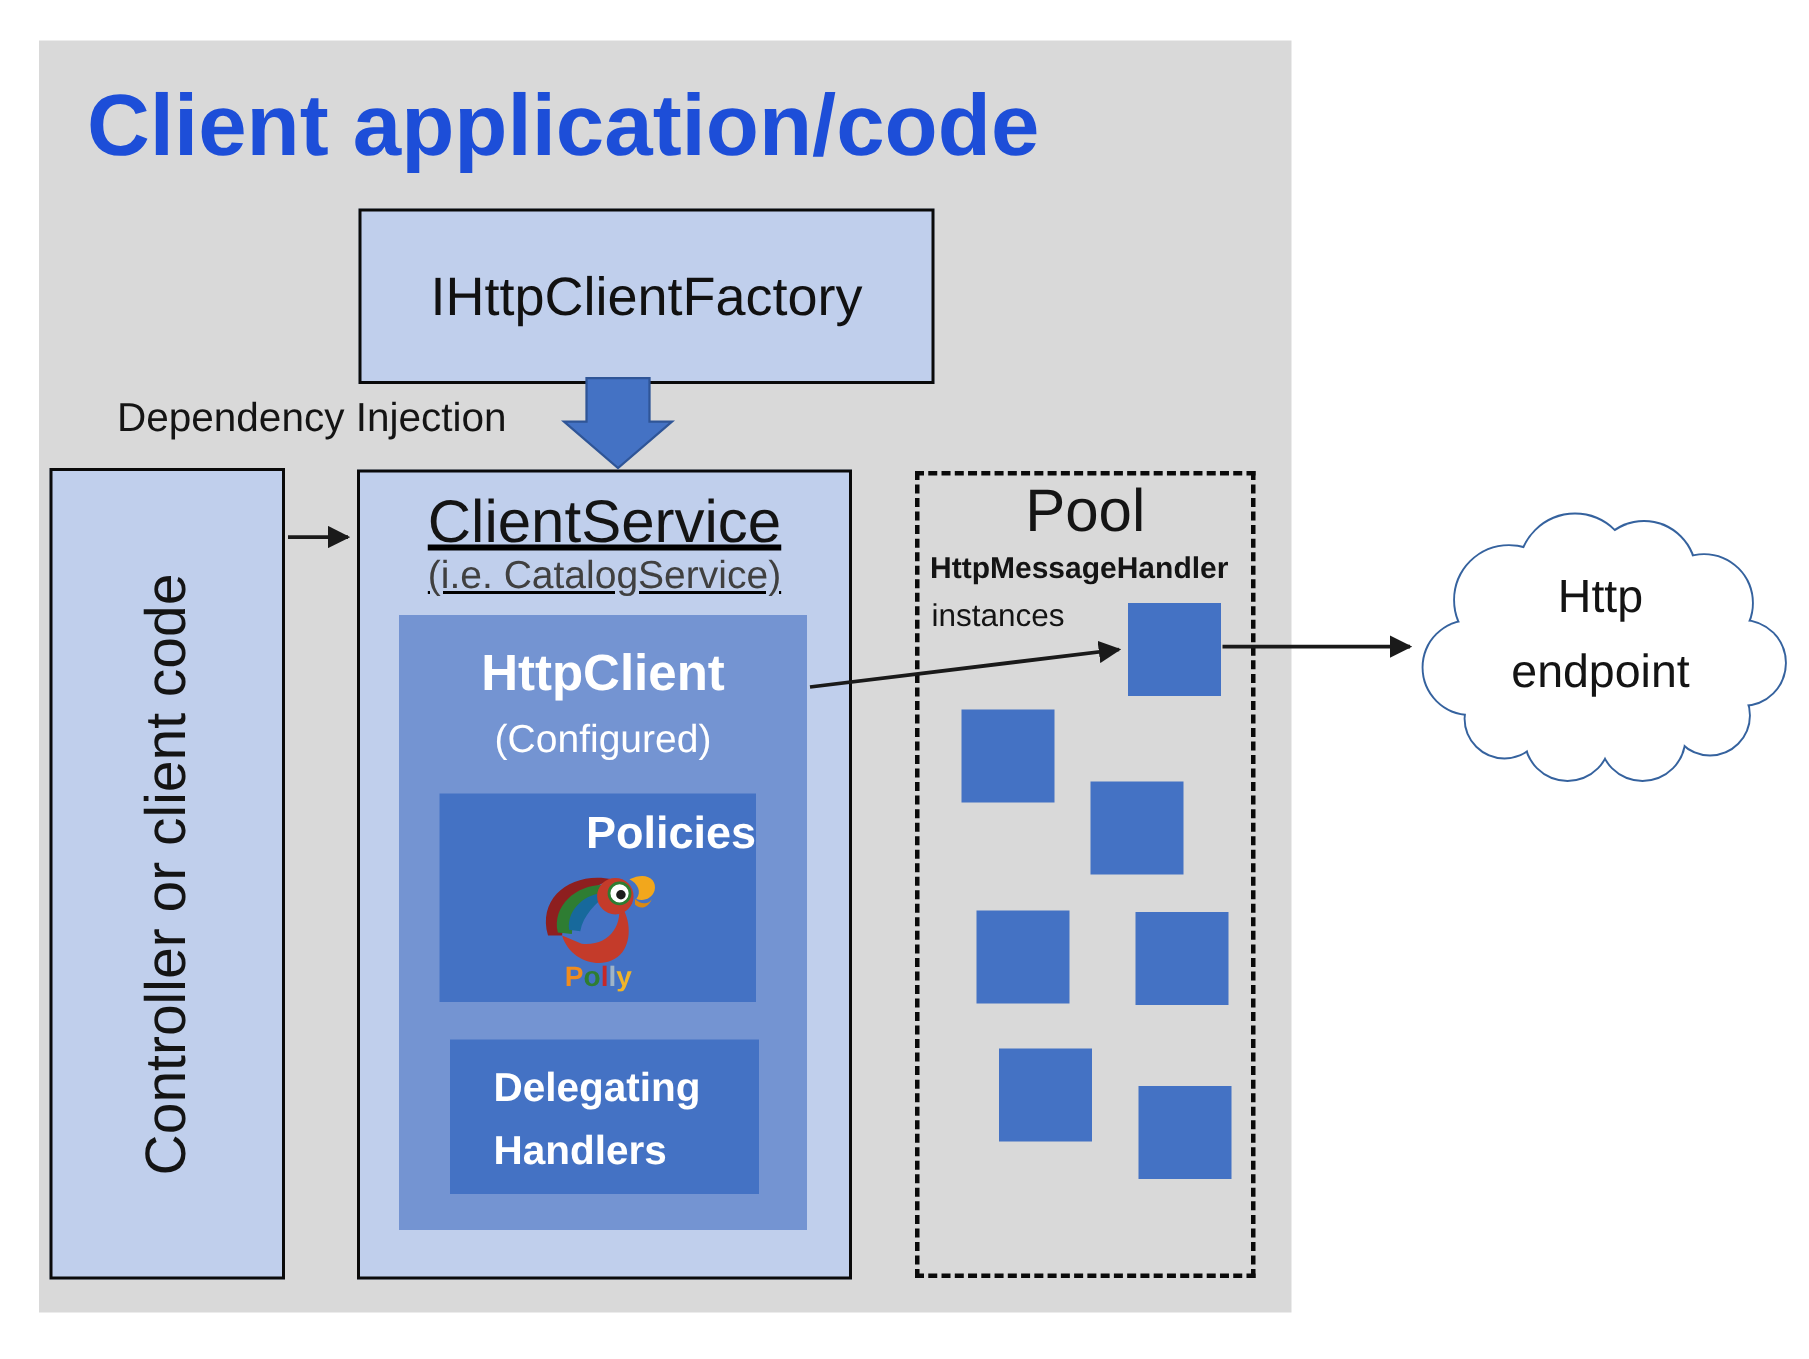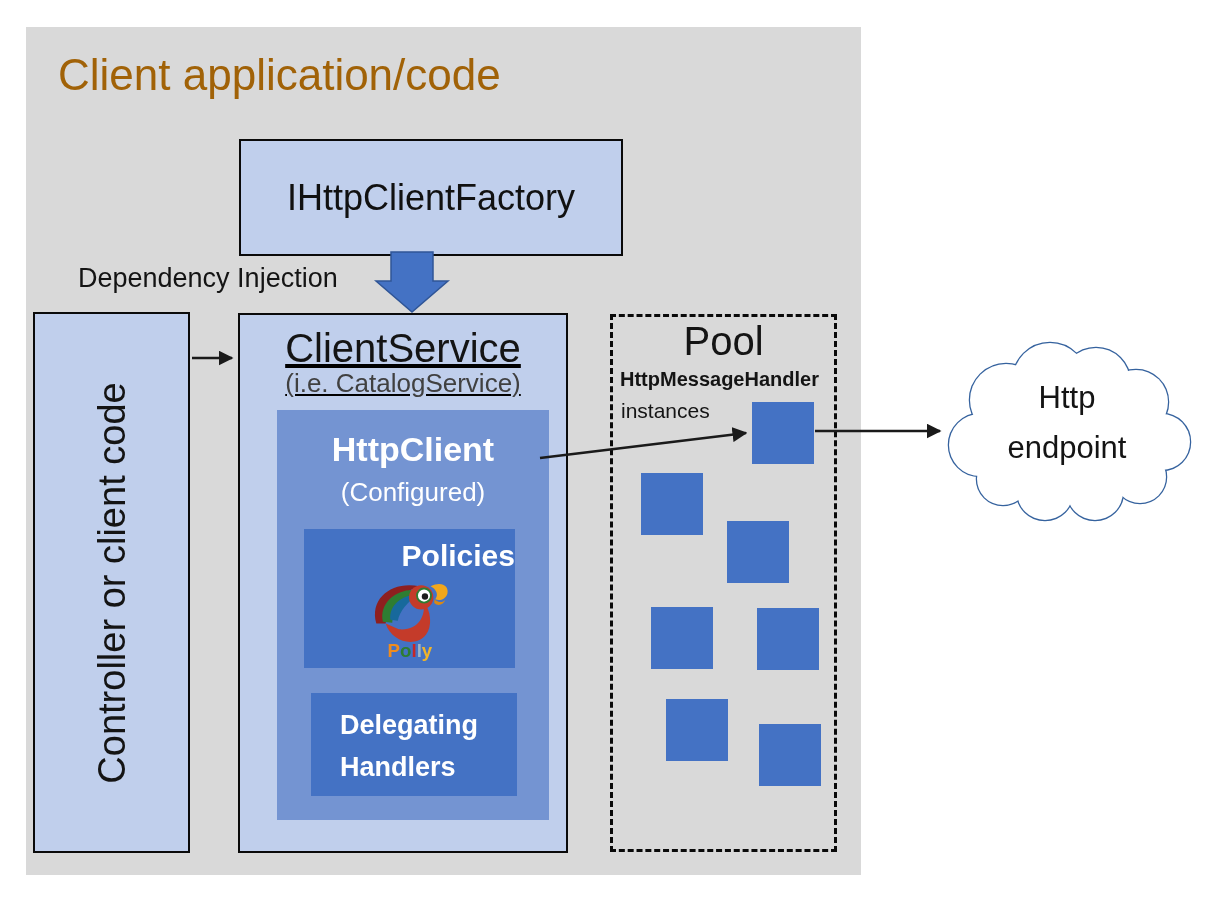--- a/index.html
+++ b/index.html
@@ -5,22 +5,22 @@
   * { margin:0; padding:0; box-sizing:border-box; }
   html,body { background:#ffffff; font-family:"Liberation Sans", sans-serif; }
   #stage {
     position:relative; width:1206px; height:906px; background:#ffffff; overflow:hidden;
   }
   .panel {
     position:absolute; left:26px; top:27px; width:835px; height:848px;
     background:#d9d9d9;
   }
   .app-title {
-    position:absolute; left:58px; top:50px; font-size:44px; color:#a16207;
-    letter-spacing:0px; white-space:nowrap;
+    position:absolute; left:58px; top:50px; font-size:58px; color:#1d4ed8;
+    letter-spacing:0px; white-space:nowrap;font-weight:bold;
   }
   .box-light {
     background:#c0cfec; border:2px solid #0a0a0a; position:absolute;
   }
   .factory-box {
     left:239px; top:139px; width:384px; height:117px;
     display:flex; align-items:center; justify-content:center;
   }
   .factory-label { font-size:36px; color:#111; white-space:nowrap;text-align:right; }
   .di-label {
@@ -29,21 +29,21 @@
   .controller-box { left:33px; top:312px; width:157px; height:541px; }
   .controller-label {
     position:absolute; top:50%; left:50%;
     transform:translate(-50%,-50%) rotate(-90deg);
     font-size:38px; color:#141414; white-space:nowrap;
   }
   .service-box { left:238px; top:313px; width:330px; height:540px; text-align:center;text-decoration:underline; }
   .service-title { margin-top:12px; font-size:40px; color:#141414; line-height:1.05; }
   .service-subtitle { font-size:26px; color:#404040; line-height:1.1; }
   .httpclient-box {
-    position:absolute; left:37px; top:95px; width:272px; height:410px;
+    position:absolute; left:26px; top:95px; width:272px; height:410px;
     background:#7494d2; text-align:center;
   }
   .httpclient-title { margin-top:20px; font-size:34px; font-weight:bold; color:#ffffff; }
   .httpclient-subtitle { margin-top:8px; font-size:26px; color:#ffffff; }
   .policies-box {
     position:absolute; left:27px; top:119px; width:211px; height:139px;
     background:#4472c4; text-align:right;
   }
   .policies-label { margin-top:10px; font-size:30px; font-weight:bold; color:#ffffff; }
   .polly-svg { display:block; margin:2px auto 0 auto; }

